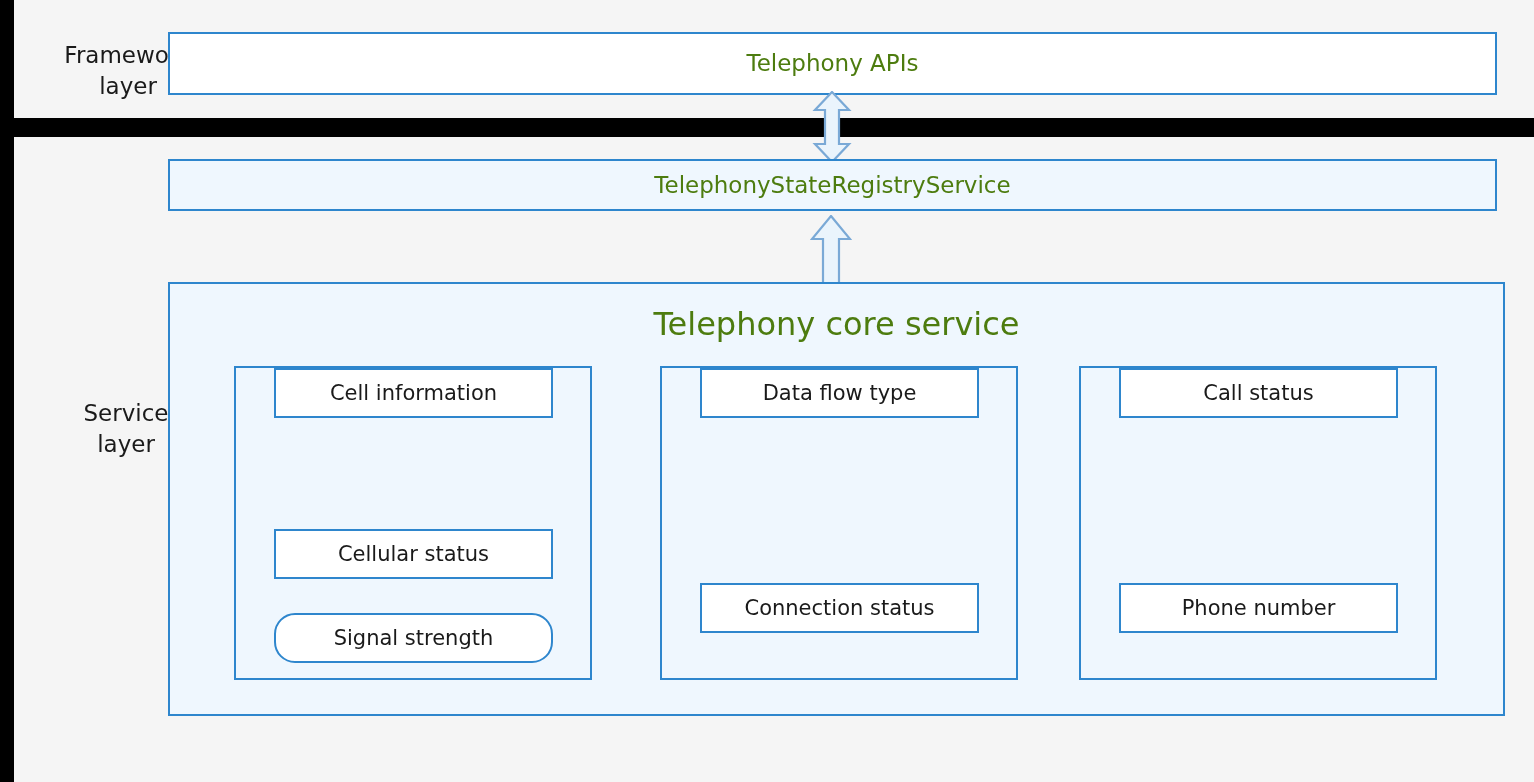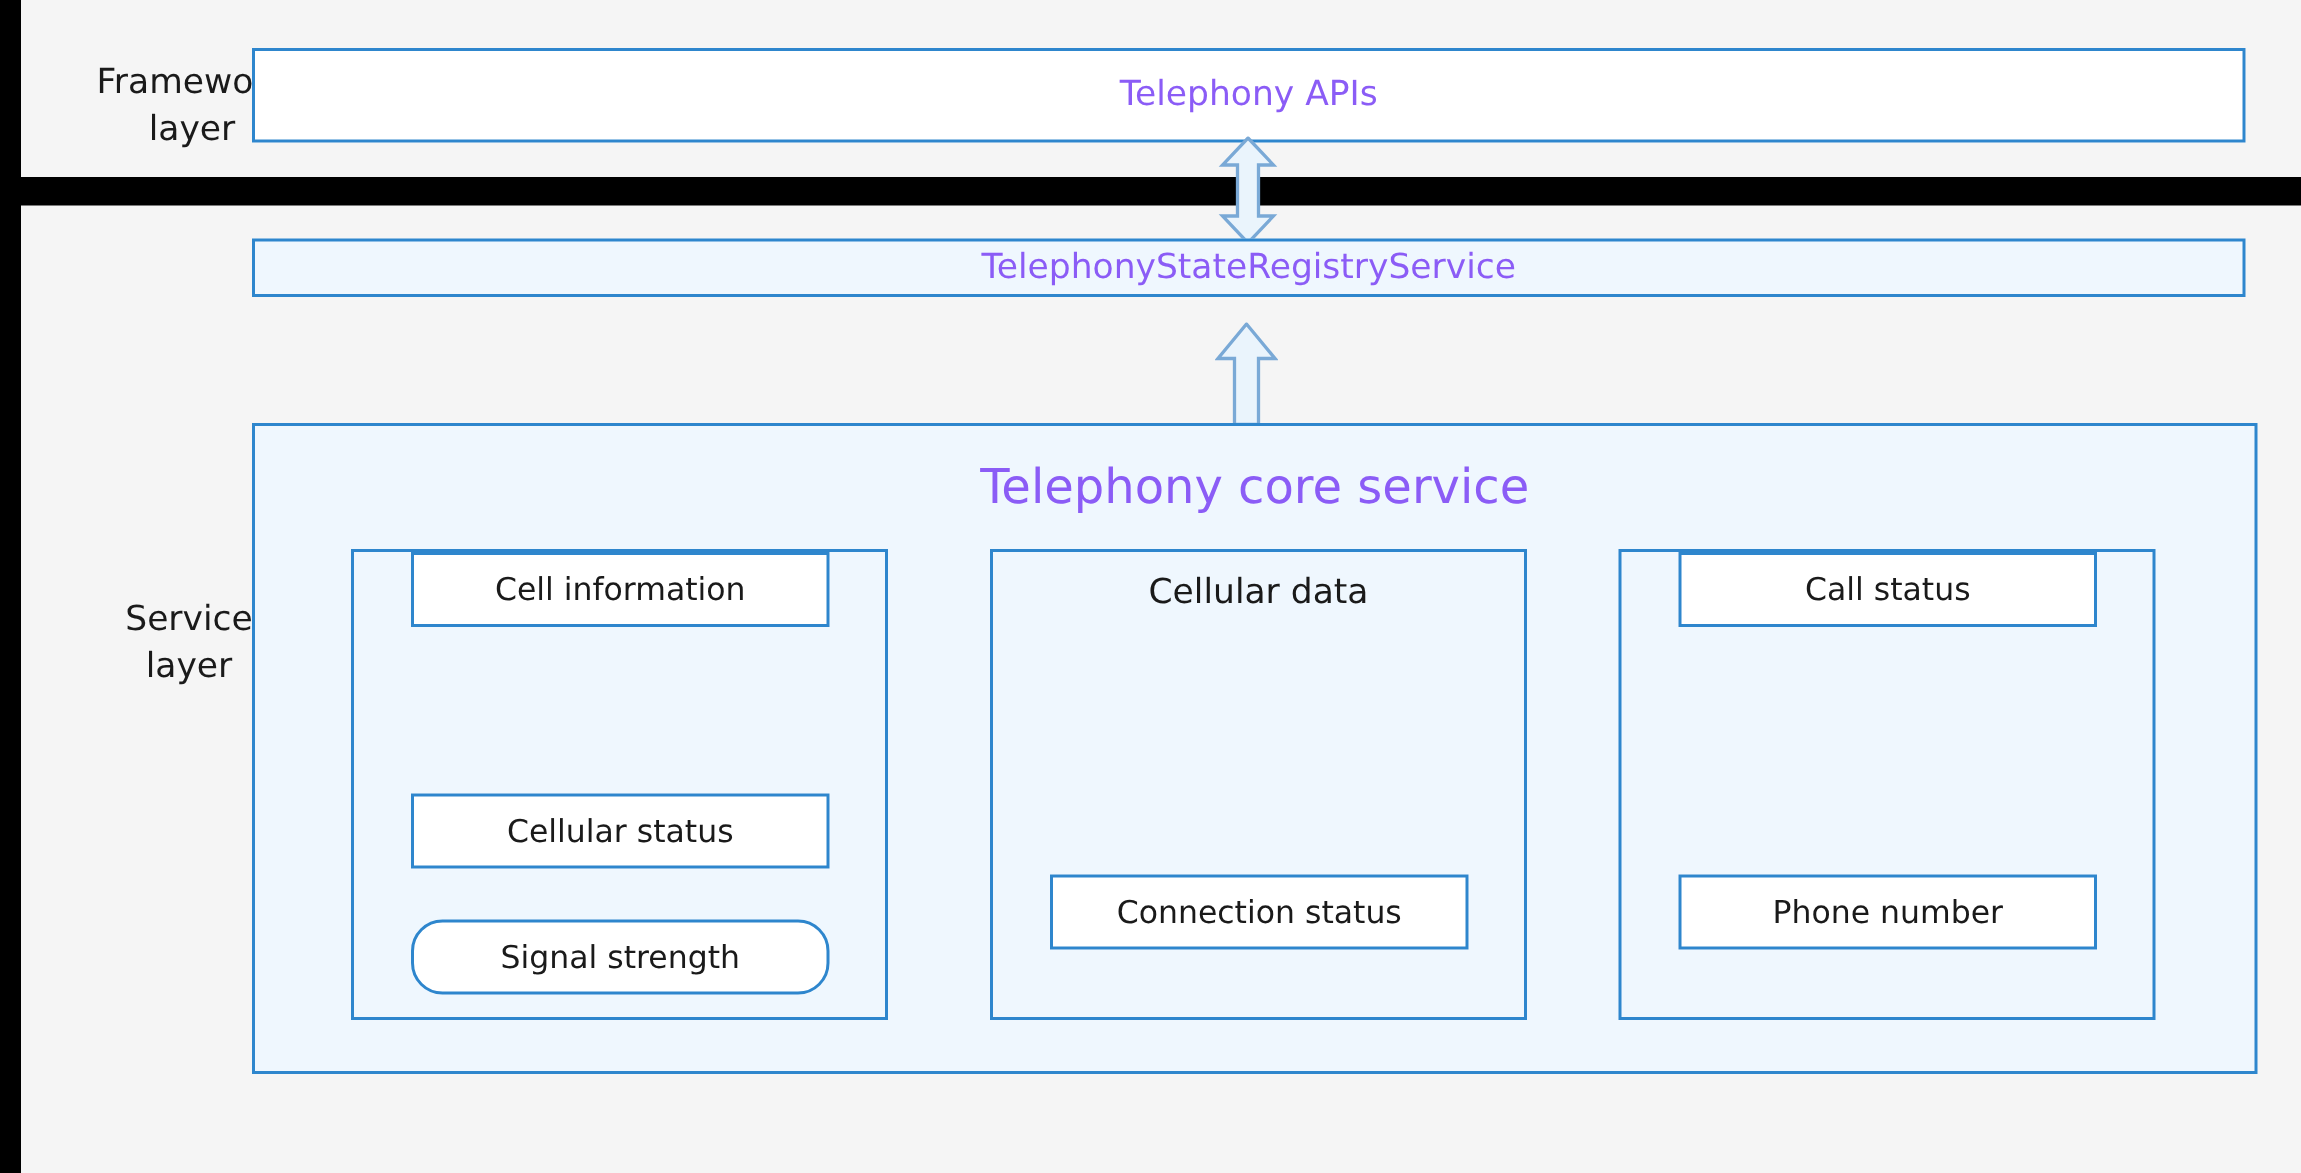--- a/index.html
+++ b/index.html
@@ -48,36 +48,36 @@
   .box {
     position: absolute;
     box-sizing: border-box;
     border: 2px solid #2e86cd;
     display: flex;
     justify-content: center;
   }
   .box-label {
     font-size: 23px;
     line-height: 1.25;
-    color: #8b5cf6;
+    color: #4d7c0f;
     text-align: center;
   }
 
   
   #telephony-apis-box {
     left: 168px; top: 32px;
     width: 1329px; height: 63px;
     background: #ffffff;
     align-items: center;
   }
 
   
   #telephony-state-registry-box {
     left: 168px; top: 159px;
-    width: 1329px; height: 39px;
+    width: 1329px; height: 52px;
     background: #eff7fe;
     align-items: center;
   }
 
   
   #telephony-core-service-box {
     left: 168px; top: 282px;
     width: 1337px; height: 434px;
     background: #eff7fe;
     align-items: flex-start;
@@ -185,20 +185,23 @@
     <div class="item-box">
       <span class="item-label">Cell information</span>
     </div>
   </div>
 
   <div id="group-cellular-data" class="group-box items-2">
     <div class="group-title">Cellular data</div>
     <div class="item-box">
       <span class="item-label">Connection status</span>
     </div>
+    <div class="item-box">
+      <span class="item-label">Data flow type</span>
+    </div>
   </div>
 
   <div id="group-call-manager" class="group-box items-2">
     <div class="group-title">Call Manager</div>
     <div class="item-box">
       <span class="item-label">Phone number</span>
     </div>
     <div class="item-box">
       <span class="item-label">Call status</span>
     </div>

